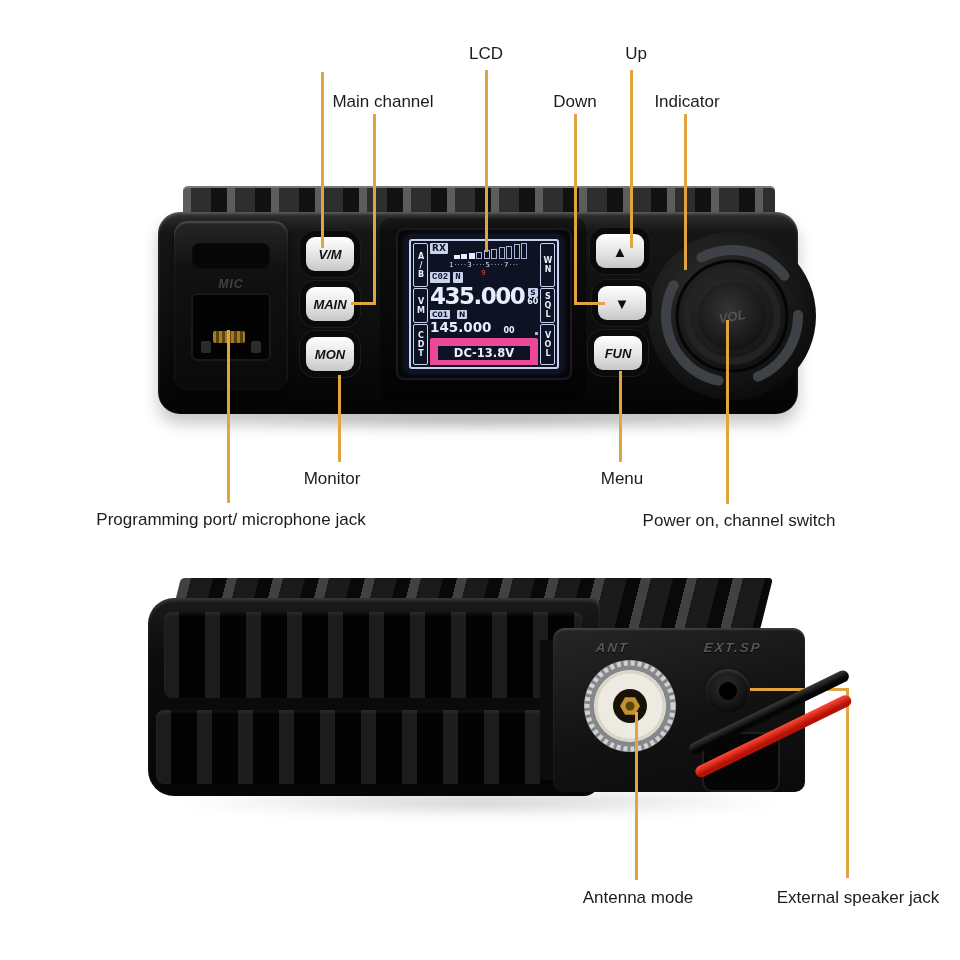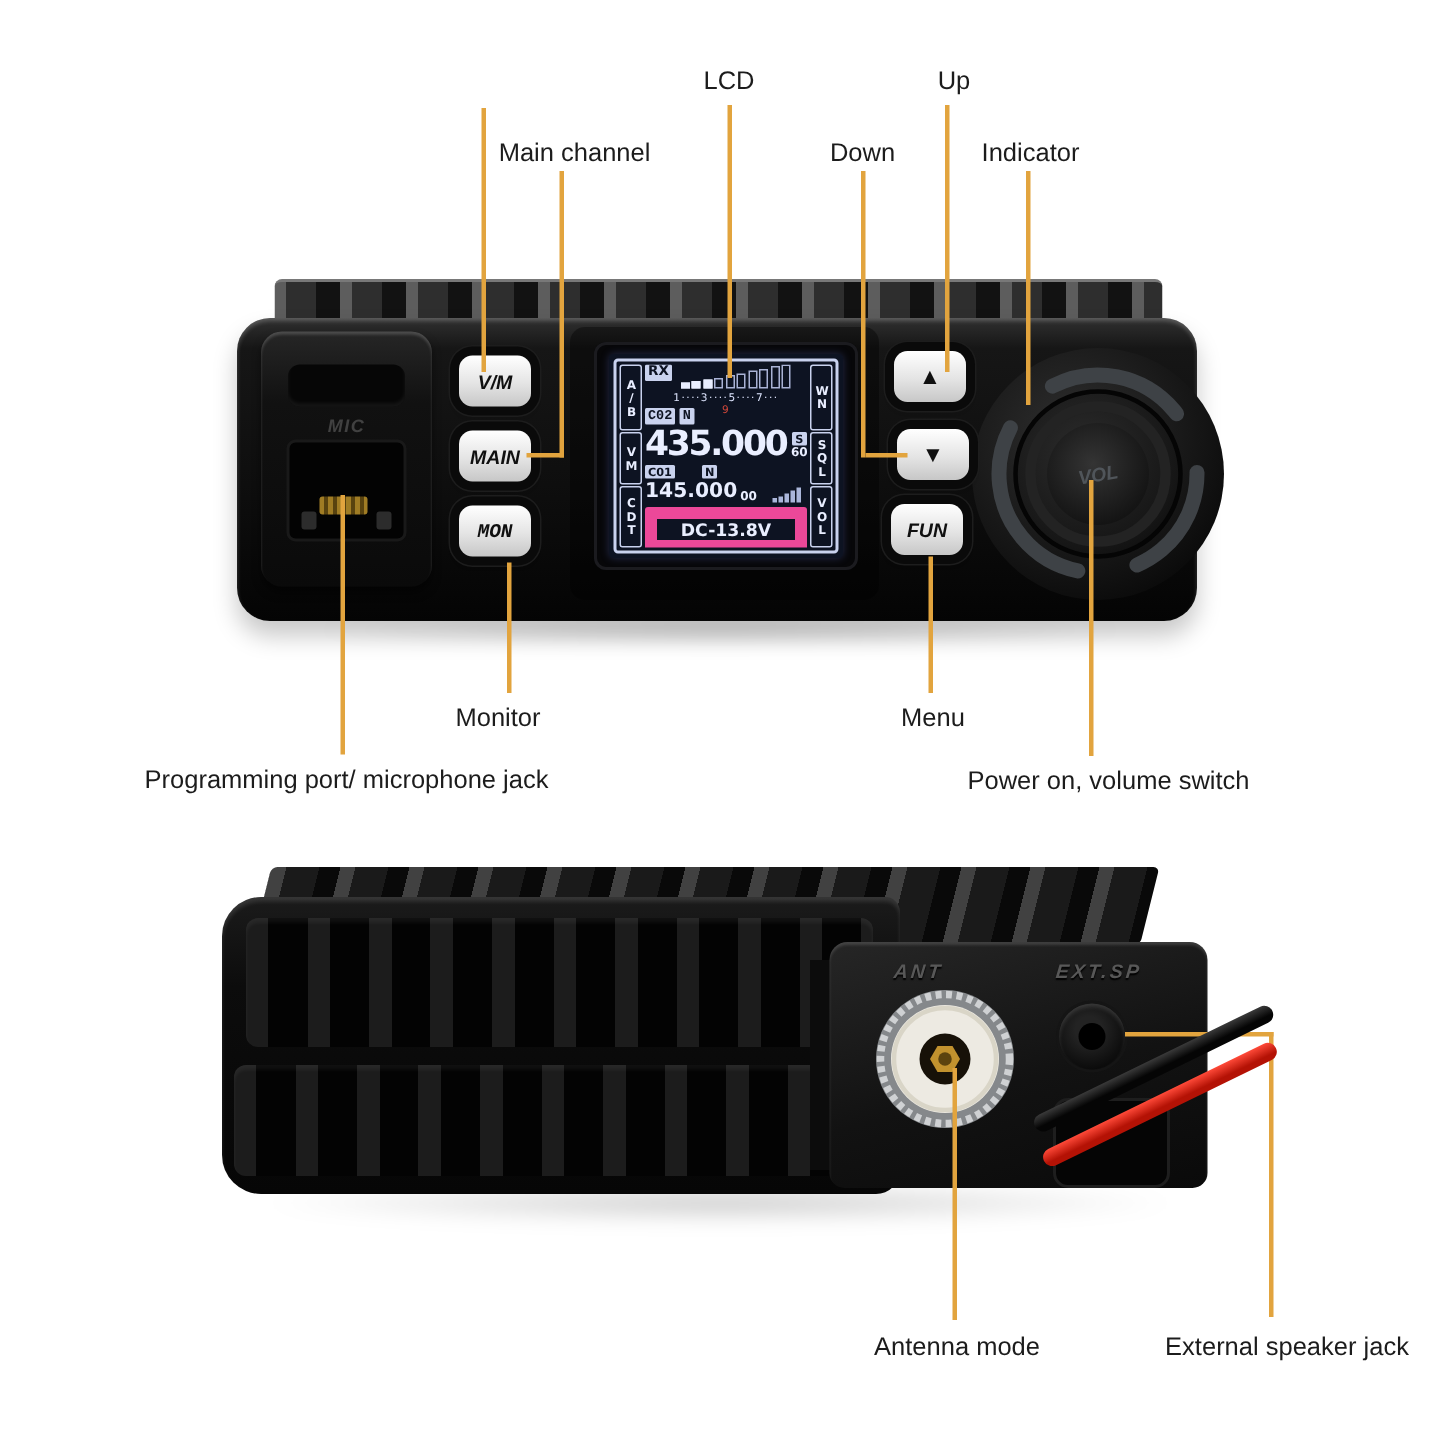--- a/index.html
+++ b/index.html
@@ -57,23 +57,23 @@
   .mbars{display:flex;align-items:flex-end;gap:1.5px;}
   .mbar{width:6px;border:1px solid #aab3d6;box-sizing:border-box;}
   .mbar.filled{background:#e9eeff;border-color:#e9eeff;}
   .row-scale{height:9px;font-size:7px;letter-spacing:1px;color:#dfe6ff;display:flex;align-items:center;flex-direction:column;}
   .red{color:#d4483a;}
   .row-cha{height:13px;display:flex;gap:3px;align-items:center;font-family:Liberation Mono, monospace;}
   .row-freqa{height:30px;display:flex;align-items:center;}
   .freq-a{font-size:23px;font-weight:bold;letter-spacing:-1.5px;line-height:1;}
   .sblock{margin-left:3px;display:flex;flex-direction:column;align-items:center;gap:1px;}
   .sval{font-size:8px;font-weight:bold;line-height:8px;}
-  .row-chb{height:11px;display:flex;gap:18px;align-items:center;}
+  .row-chb{height:11px;display:flex;gap:7px;align-items:center;}
   .badge.sm{font-size:7.5px;line-height:9px;}
-  .row-freqb{height:16px;display:flex;align-items:flex-end;gap:2px;}
+  .row-freqb{height:16px;display:flex;align-items:flex-end;gap:12px;}
   .freq-b{font-size:13.5px;font-weight:bold;line-height:1;}
   .freq-b-suffix{font-size:8px;font-weight:bold;line-height:9px;}
   .minibars{display:flex;align-items:flex-end;gap:1px;margin-left:8px;}
   .minibar{width:3px;background:#aab6da;}
   .row-volt{height:17px;border:8px solid #ec4899;border-radius:2px;display:flex;align-items:center;
     justify-content:center;font-size:11.5px;font-weight:bold;margin-top:1px;}
   
   .fins-rear{position:absolute;left:168px;top:578px;width:592px;height:52px;z-index:1;
     background:repeating-linear-gradient(90deg,#414141 0 10px,#1a1a1a 10px 32px,#090909 32px 46px);
     transform:skewX(-14deg);transform-origin:50% 100%;border-radius:4px;}
@@ -113,21 +113,21 @@
 <div class="canvas">
 
   <div class="lbl" style="left:383px;top:92px;">Main channel</div>
   <div class="lbl" style="left:486px;top:44px;">LCD</div>
   <div class="lbl" style="left:575px;top:92px;">Down</div>
   <div class="lbl" style="left:636px;top:44px;">Up</div>
   <div class="lbl" style="left:687px;top:92px;">Indicator</div>
   <div class="lbl" style="left:332px;top:469px;">Monitor</div>
   <div class="lbl" style="left:622px;top:469px;">Menu</div>
   <div class="lbl" style="left:231px;top:510px;">Programming port/ microphone jack</div>
-  <div class="lbl" style="left:739px;top:511px;">Power on, volume switch</div>
+  <div class="lbl" style="left:739px;top:511px;">Power on, channel switch</div>
   <div class="lbl" style="left:638px;top:888px;">Antenna mode</div>
   <div class="lbl" style="left:858px;top:888px;">External speaker jack</div>
 
   <div class="cline" style="left:321px;top:72px;height:176px;"></div>
   <div class="cline" style="left:373px;top:114px;height:191px;"></div>
   <div class="cline h" style="left:351px;top:302px;width:25px;"></div>
   <div class="cline" style="left:485px;top:70px;height:182px;"></div>
   <div class="cline" style="left:574px;top:114px;height:191px;"></div>
   <div class="cline h" style="left:577px;top:302px;width:28px;"></div>
   <div class="cline" style="left:630px;top:70px;height:178px;"></div>
@@ -177,21 +177,21 @@
     <div class="mic-word">MIC</div>
     <div class="rj45">
       <div class="rj45-pins"></div>
       <div class="rj45-latch" style="left:8px;"></div>
       <div class="rj45-latch" style="right:8px;"></div>
     </div>
   </div>
 
   <div class="pbtn" style="left:306px;top:237px;">V/M</div>
   <div class="pbtn" style="left:306px;top:287px;">MAIN</div>
-  <div class="pbtn" style="left:306px;top:337px;font-family:Liberation Mono, monospace;">MON</div>
+  <div class="pbtn" style="left:306px;top:337px;">MON</div>
 
   <div class="pbtn arrow" style="left:596px;top:234px;">▲</div>
   <div class="pbtn arrow" style="left:598px;top:286px;">▼</div>
   <div class="pbtn" style="left:594px;top:336px;">FUN</div>
 
   <div class="lcd-bezel"></div>
   <div class="lcd-screen">
     <div class="lcd-frame">
       <div class="side-col">
         <div class="vkey h44">A/B</div>

